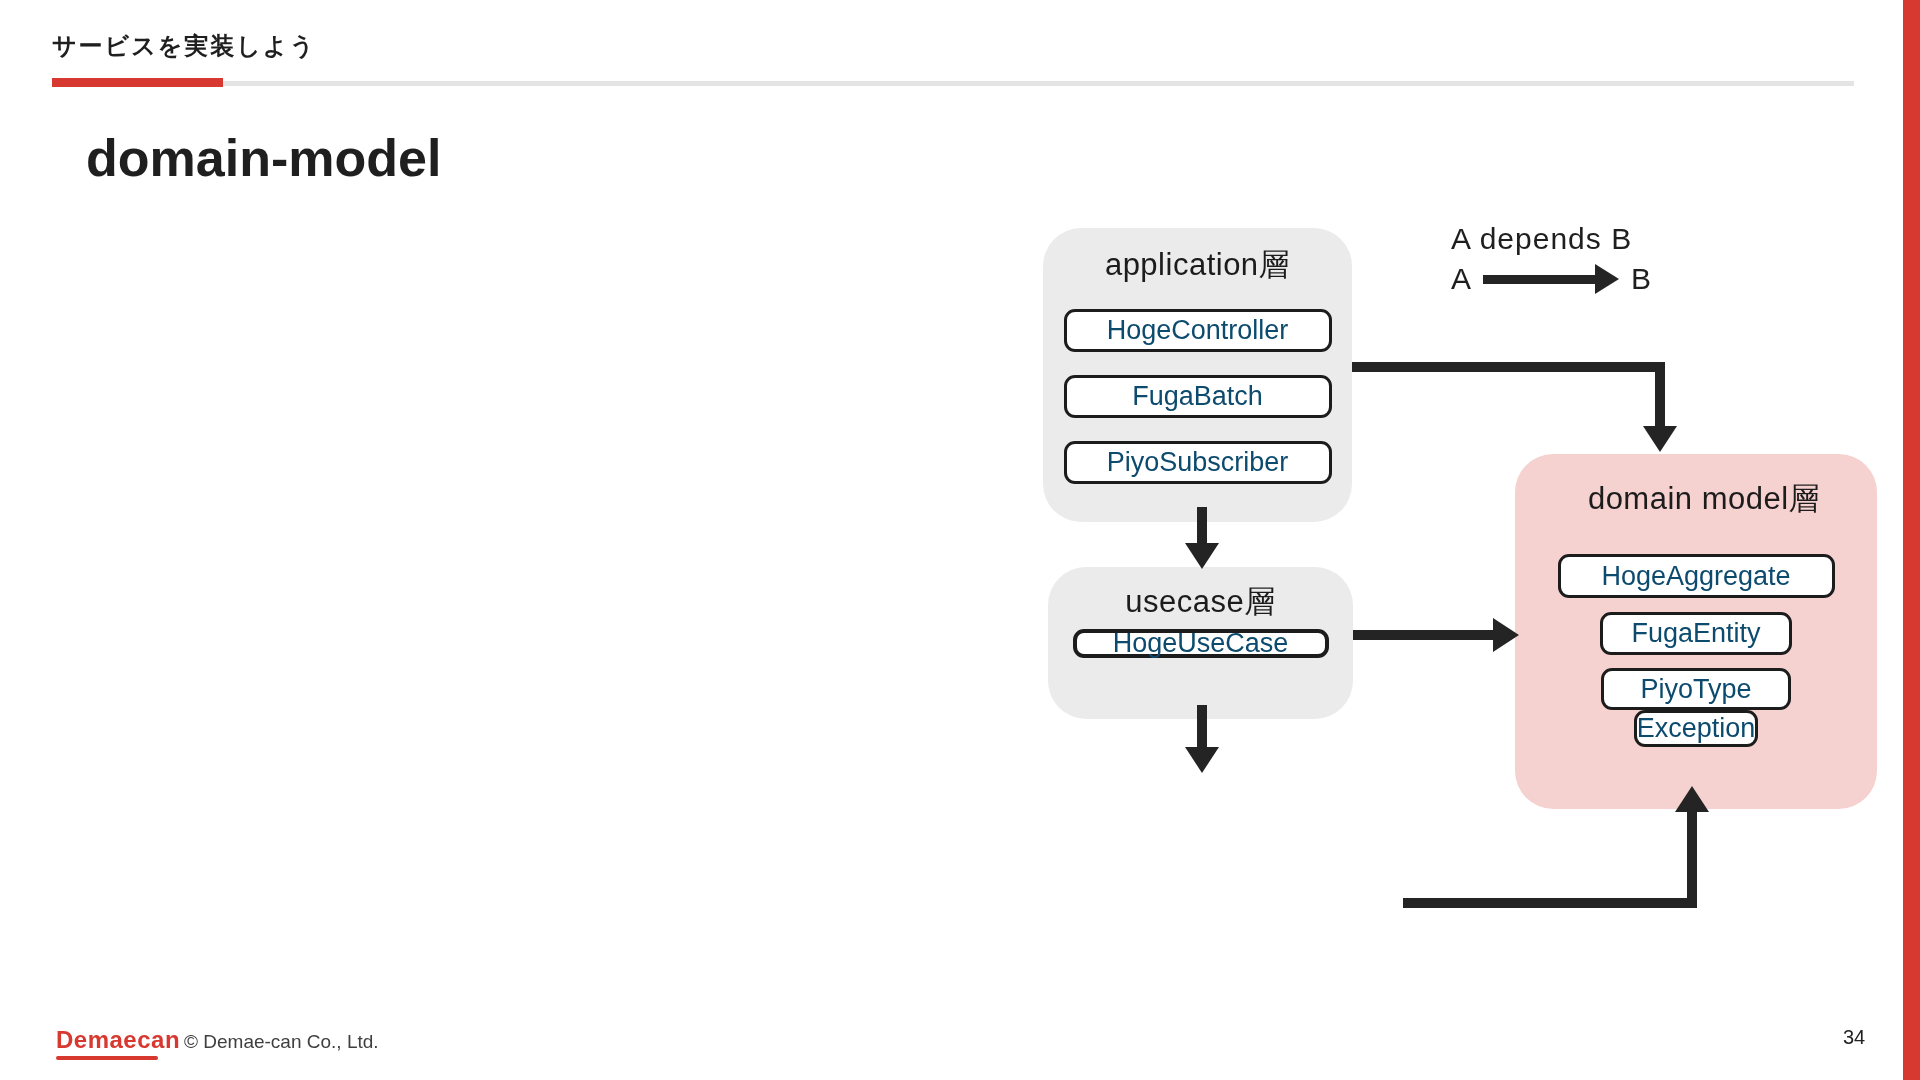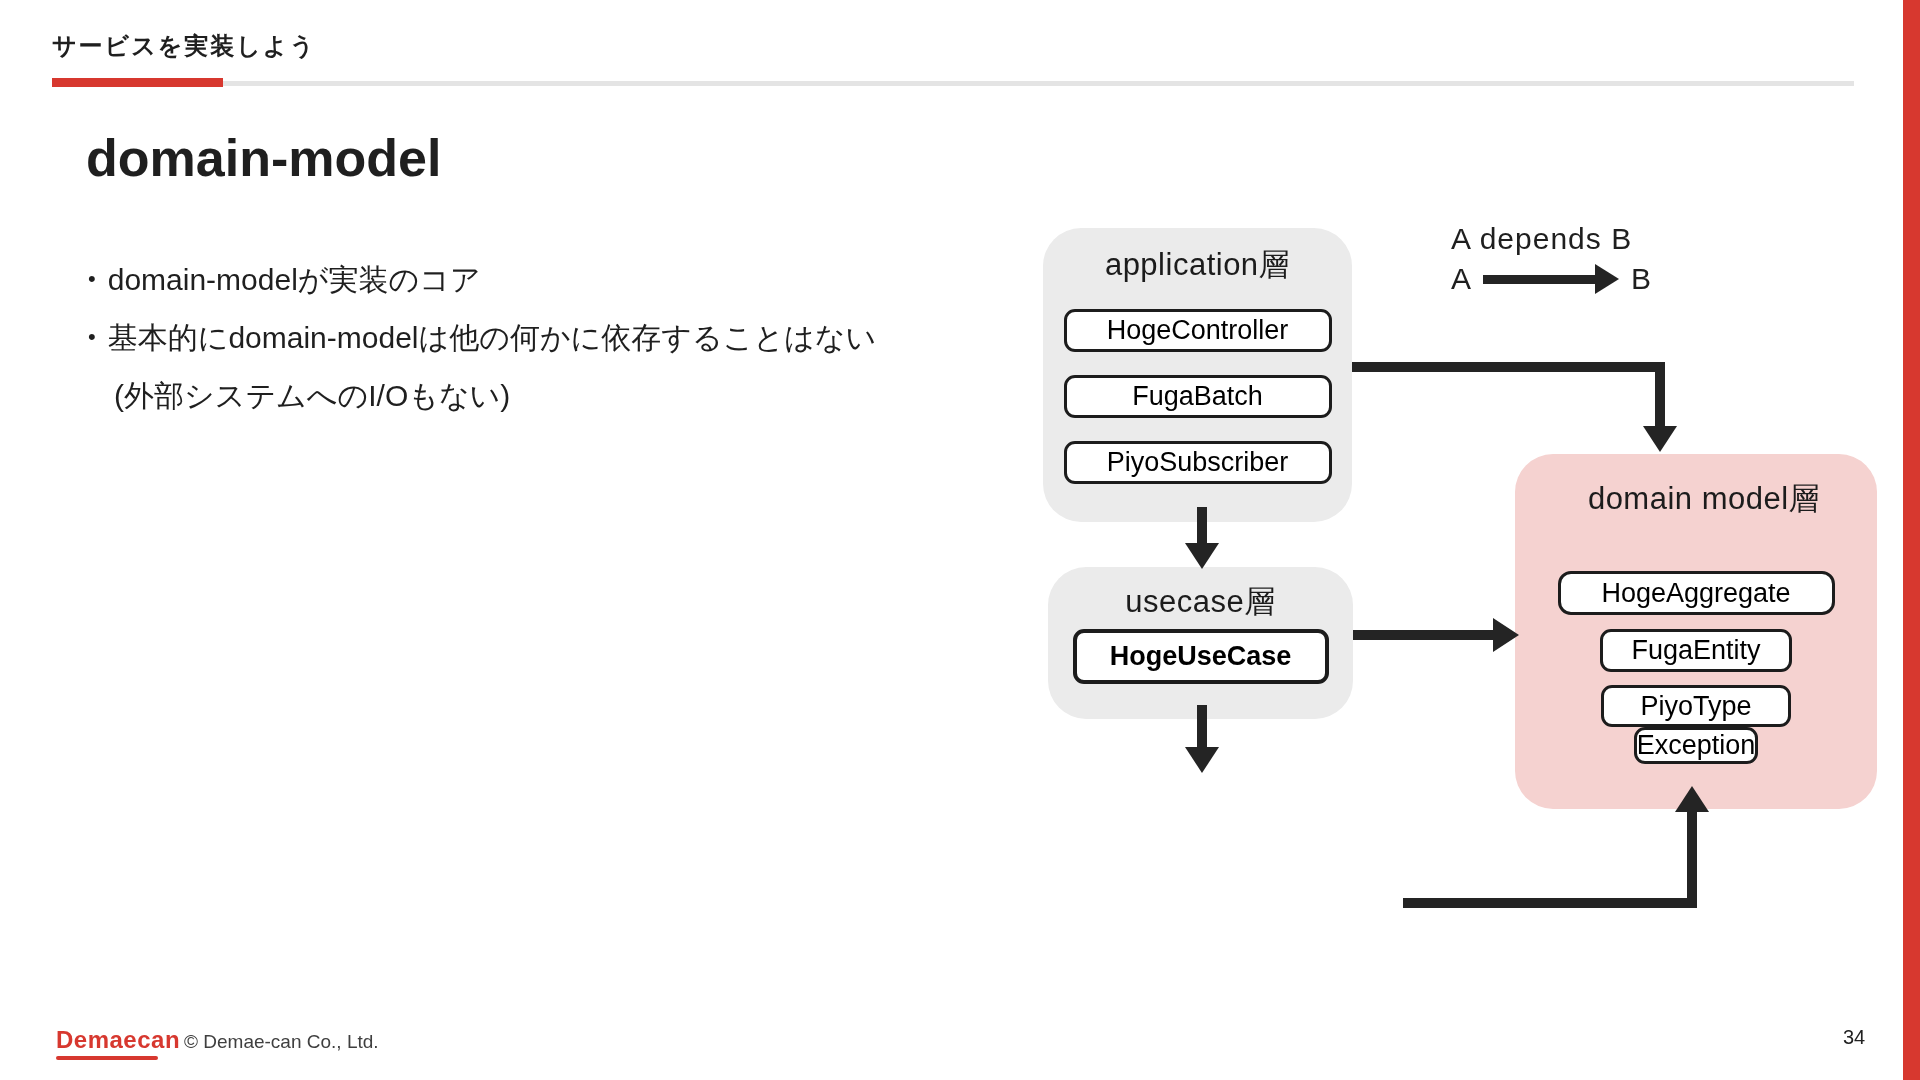--- a/index.html
+++ b/index.html
@@ -23,38 +23,38 @@
   .legend-row{display:flex;align-items:center;margin-top:6px;}
   .legend-arrow{display:flex;align-items:center;margin:0 12px;}
   .legend-line{width:112px;height:9px;background:#242424;}
   .legend-head{width:0;height:0;border-top:15px solid transparent;border-bottom:15px solid transparent;border-left:24px solid #242424;}
   
   .layer{position:absolute;border-radius:38px;background:#ebebeb;display:flex;flex-direction:column;align-items:center;}
   .layer-title{font-size:31px;color:#1c1c1c;letter-spacing:0.5px;}
   .item{
     background:#ffffff;border:3px solid #1c1c1c;border-radius:11px;
     display:flex;align-items:center;justify-content:center;
-    font-size:27px;color:#000000;box-sizing:border-box;
+    font-size:27px;color:#0c4a6e;box-sizing:border-box;
   }
   .layer-app{left:1043px;top:228px;width:309px;height:278px;padding-top:16px;}
   .layer-app .layer-title{margin-bottom:23px;}
   .layer-app .item{width:268px;height:43px;margin-bottom:23px;}
   .layer-usecase{left:1048px;top:567px;width:305px;height:138px;padding-top:14px;}
   .layer-usecase .layer-title{margin-bottom:6px;}
-  .layer-usecase .item{width:256px;height:55px;border-width:4px;font-weight:bold;}
+  .layer-usecase .item{width:256px;height:29px;border-width:4px;}
   .layer-infra{left:998px;top:772px;width:405px;height:271px;padding-top:18px;}
   .layer-infra .layer-title{margin-bottom:9px;}
   .layer-infra .item{margin-top:0;margin-bottom:0;}
   .layer-infra .item:nth-of-type(1){width:371px;height:44px;margin-top:0;}
   .layer-infra .item:nth-of-type(2){width:390px;height:47px;margin-top:27px;}
   .layer-infra .item:nth-of-type(3){width:345px;height:43px;margin-top:23px;}
   .layer-domain{left:1515px;top:454px;width:362px;height:331px;padding-top:24px;background:#f5d2d0;}
   .layer-domain .layer-title{margin-bottom:21px;margin-left:16px;}
   .layer-domain .item:nth-of-type(1){width:284px;height:46px;}
-  .layer-domain .item:nth-of-type(2){width:277px;height:44px;margin-top:30px;border-radius:13px;}
+  .layer-domain .item:nth-of-type(2){width:277px;height:44px;margin-top:13px;}
   .layer-domain .item:nth-of-type(3){width:192px;height:43px;margin-top:14px;}
   .layer-domain .item:nth-of-type(4){width:190px;height:42px;margin-top:13px;}
   
   .seg{position:absolute;background:#242424;}
   .head{position:absolute;width:0;height:0;}
   .head-down{border-left:17px solid transparent;border-right:17px solid transparent;border-top:26px solid #242424;}
   .head-up{border-left:17px solid transparent;border-right:17px solid transparent;border-bottom:26px solid #242424;}
   .head-right{border-top:17px solid transparent;border-bottom:17px solid transparent;border-left:26px solid #242424;}
   
   .logo{position:absolute;left:56px;top:1026px;font-size:24px;font-weight:700;color:#d7382f;letter-spacing:0.5px;}
@@ -66,29 +66,20 @@
 </head>
 <body>
 
 <div class="page">
 
   <div class="eyebrow">サービスを実装しよう</div>
   <div class="rule-gray"></div>
   <div class="rule-red"></div>
 
   <div class="slide-title">domain-model</div>
-  <div class="bullets">
-    <div class="bullet-line">
-        <span>domain-modelが実装のコア</span>
-      </div>
-    <div class="bullet-line">
-        <span>基本的にdomain-modelは他の何かに依存することはない</span>
-      </div>
-    <div class="bullet-note">(外部システムへのI/Oもない)</div>
-  </div>
 
   <div class="legend">
     <div class="legend-caption">A depends B</div>
     <div class="legend-row">
       <span>A</span>
       <span class="legend-arrow">
         <span class="legend-line"></span>
         <span class="legend-head"></span>
       </span>
       <span>B</span>

